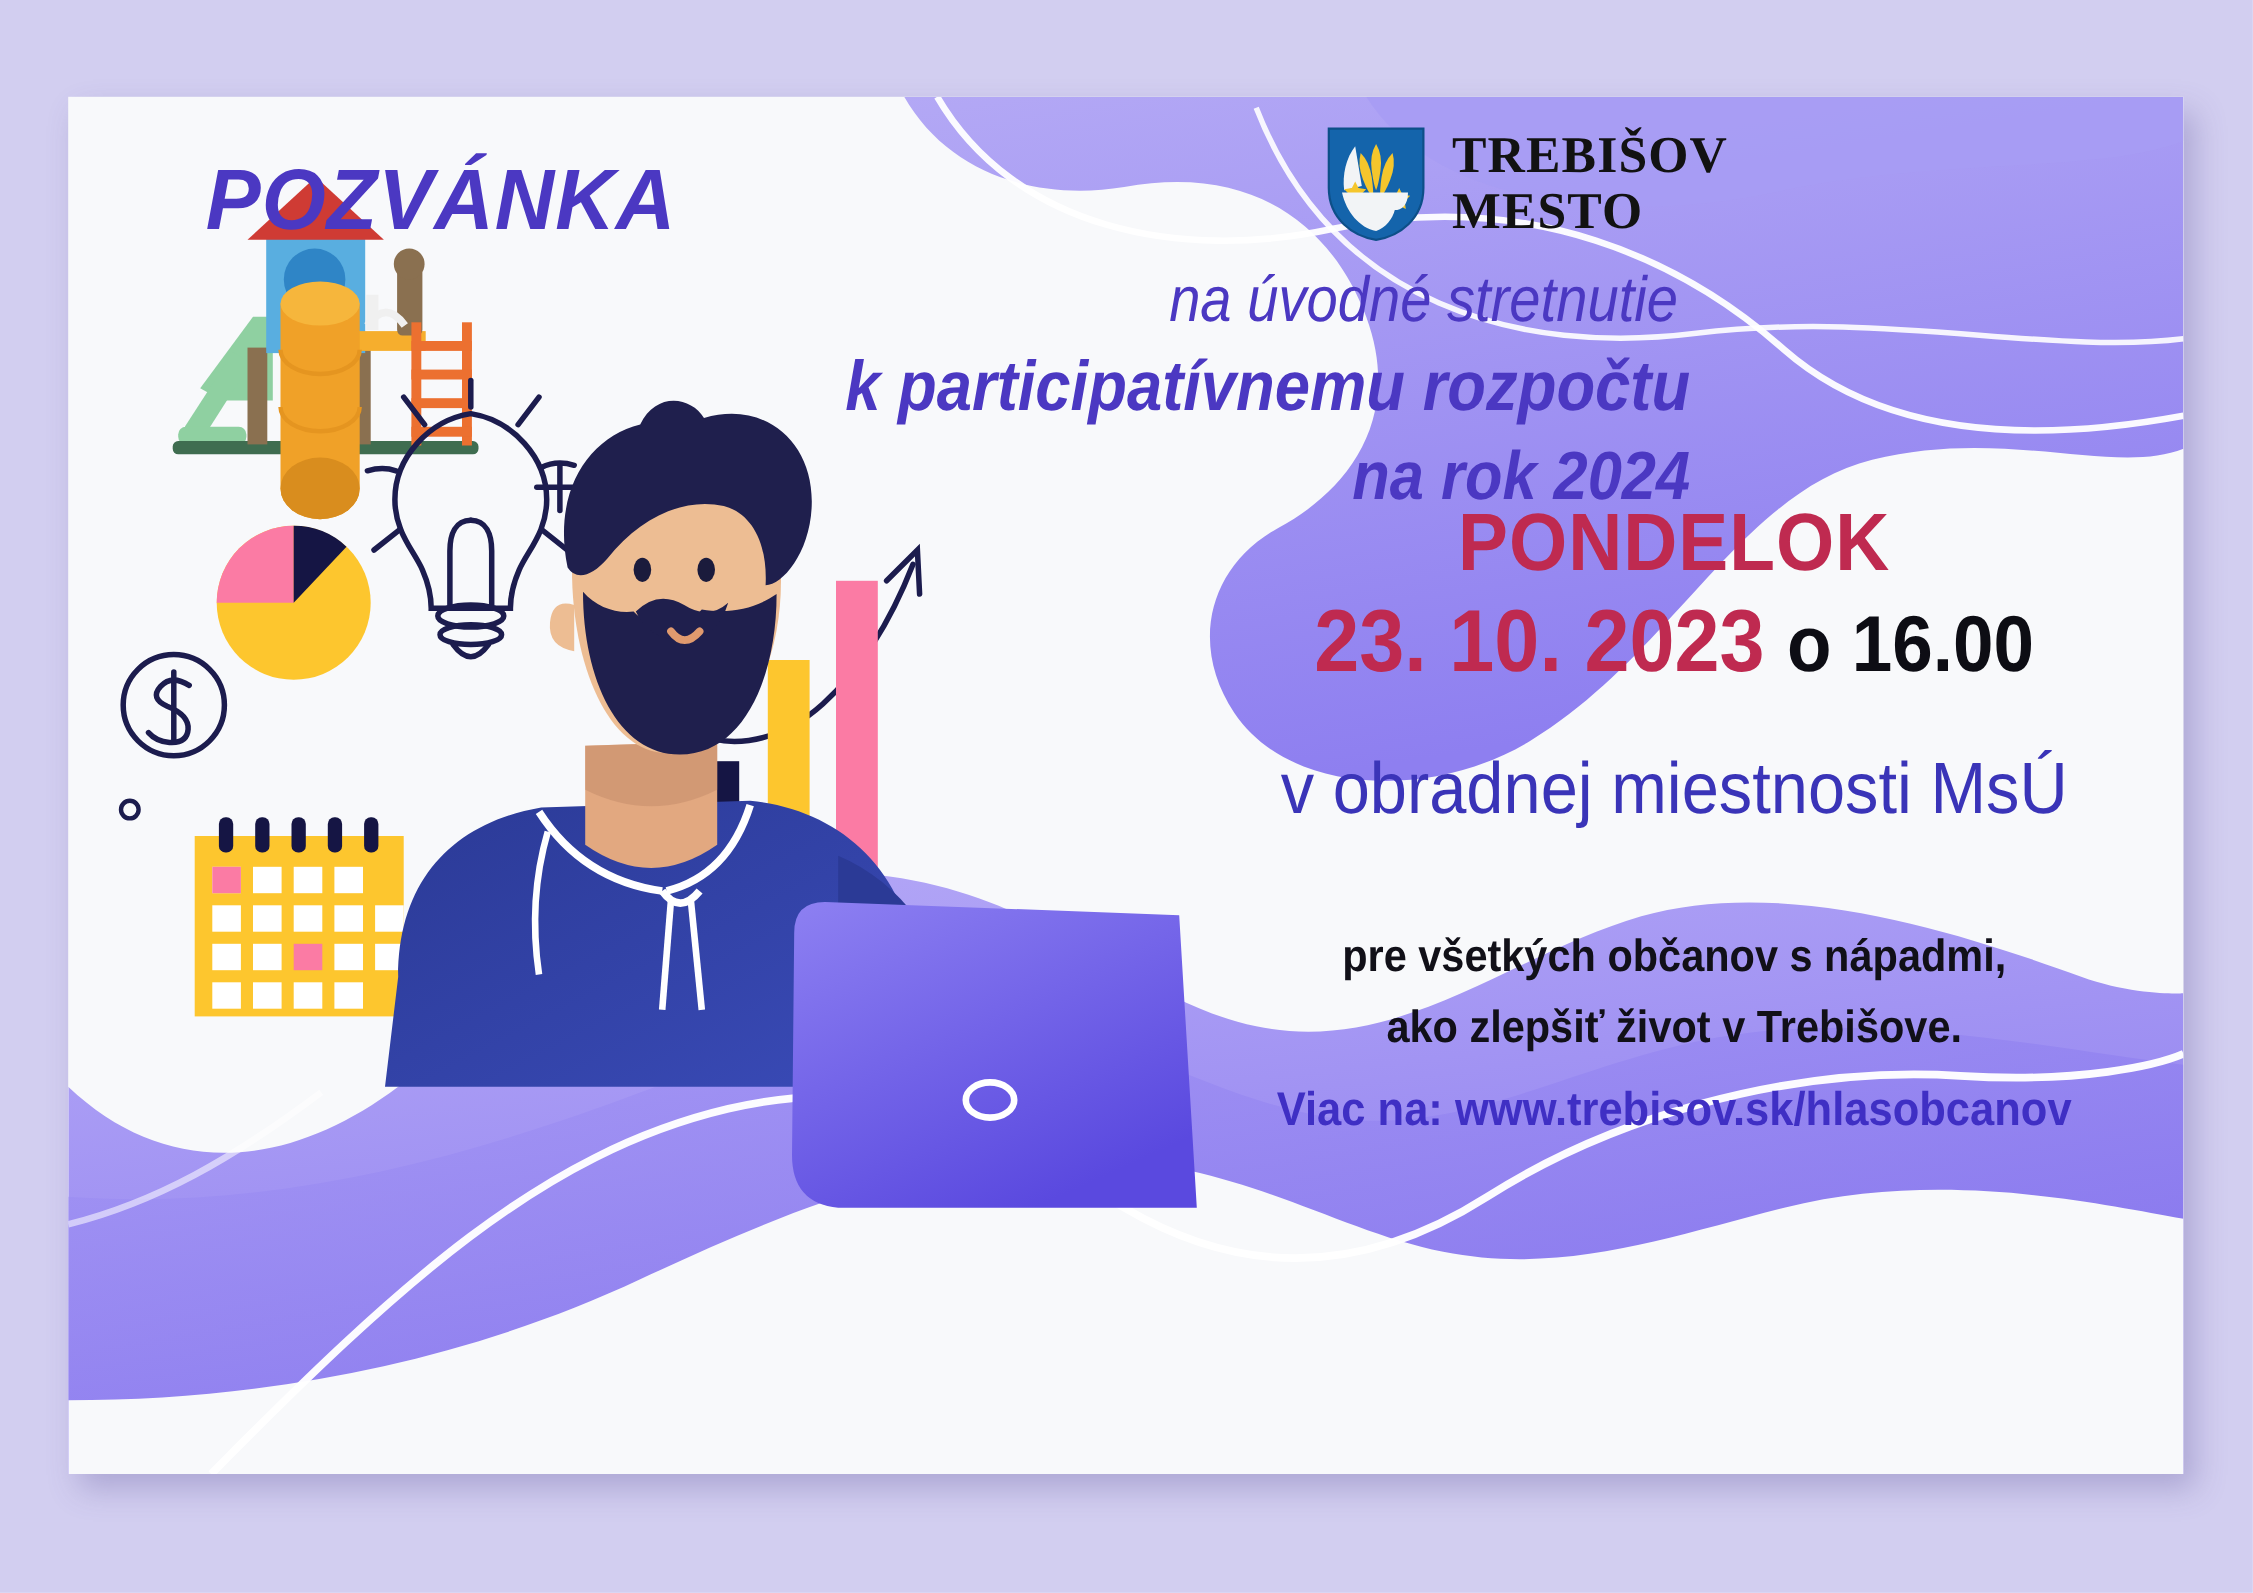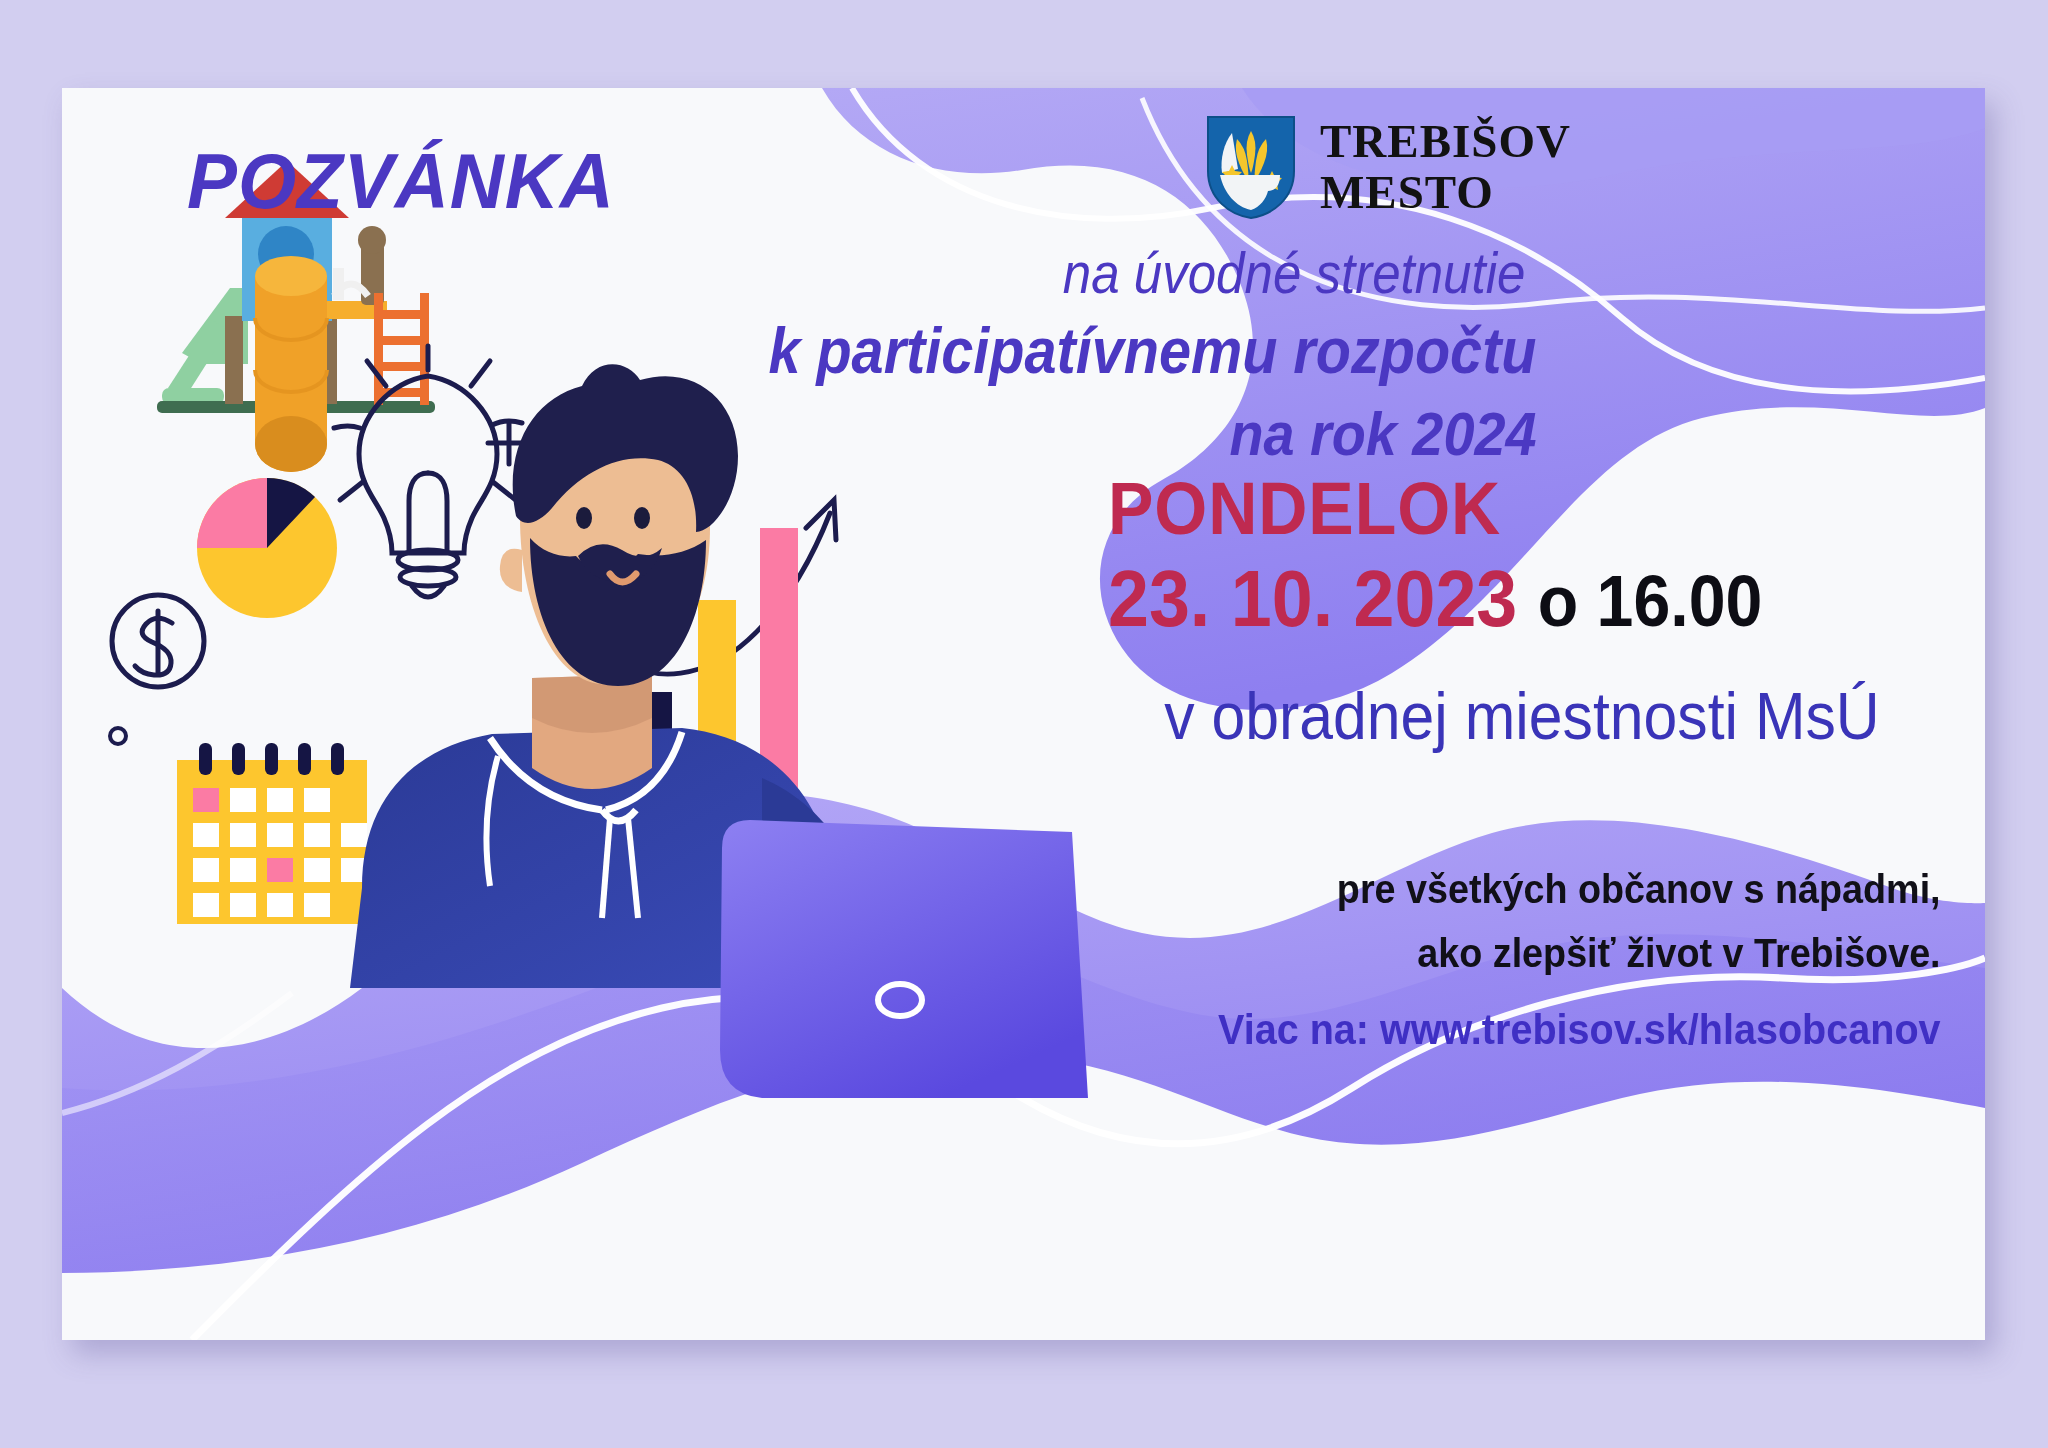--- a/index.html
+++ b/index.html
@@ -47,22 +47,22 @@
     margin-top:6px;
   }
   #head-line3 {
     font-size:62px; font-style:italic; font-weight:bold;
     transform:scaleX(0.90); transform-origin:center;
     line-height:1.25;
     margin-top:2px;
   }
 
   #date-block {
-    position:absolute; left:1010px; top:380px;
-    width:900px; 
+    position:absolute; left:1010px; top:364px;
+    width:900px; text-align:center;
   }
   #day-of-week {
     font-size:74px; font-weight:bold; color:#bf2a50;
     transform:scaleX(0.92); transform-origin:center;
     line-height:1.1; letter-spacing:1px;
   }
   #date-line {
     font-size:80px; font-weight:bold;
     transform:scaleX(0.92); transform-origin:center;
     line-height:1.15;
@@ -74,21 +74,21 @@
 
   #venue-line {
     position:absolute; left:1010px; top:590px;
     width:900px; text-align:center;
     font-size:66px; font-weight:400; color:#3a34b8;
     transform:scaleX(0.92); transform-origin:center;
   }
 
   #footer-block {
     position:absolute; left:1005px; top:750px;
-    width:910px; text-align:right;margin-top:20px;
+    width:910px; text-align:center;
   }
   .foot-line {
     font-size:41px; font-weight:bold; color:#111018;
     transform:scaleX(0.92); transform-origin:center;
     line-height:1.55;
     white-space:nowrap;
   }
   #url-line {
     font-size:43px; font-weight:bold; color:#3f2fc4;
     transform:scaleX(0.92); transform-origin:center;

